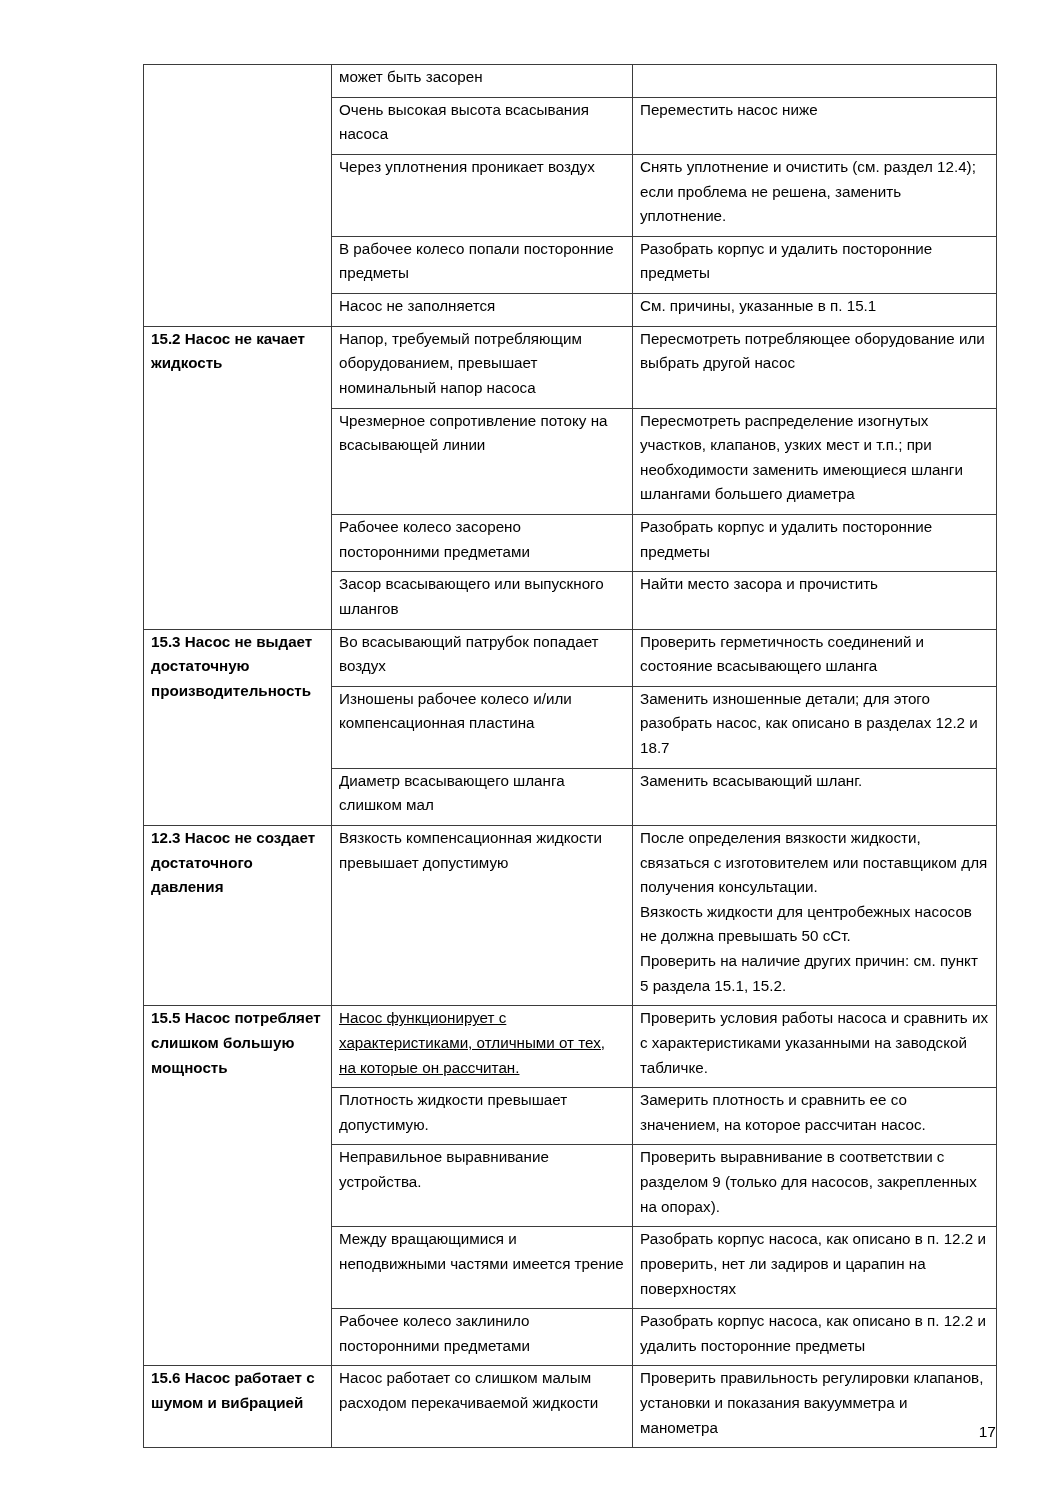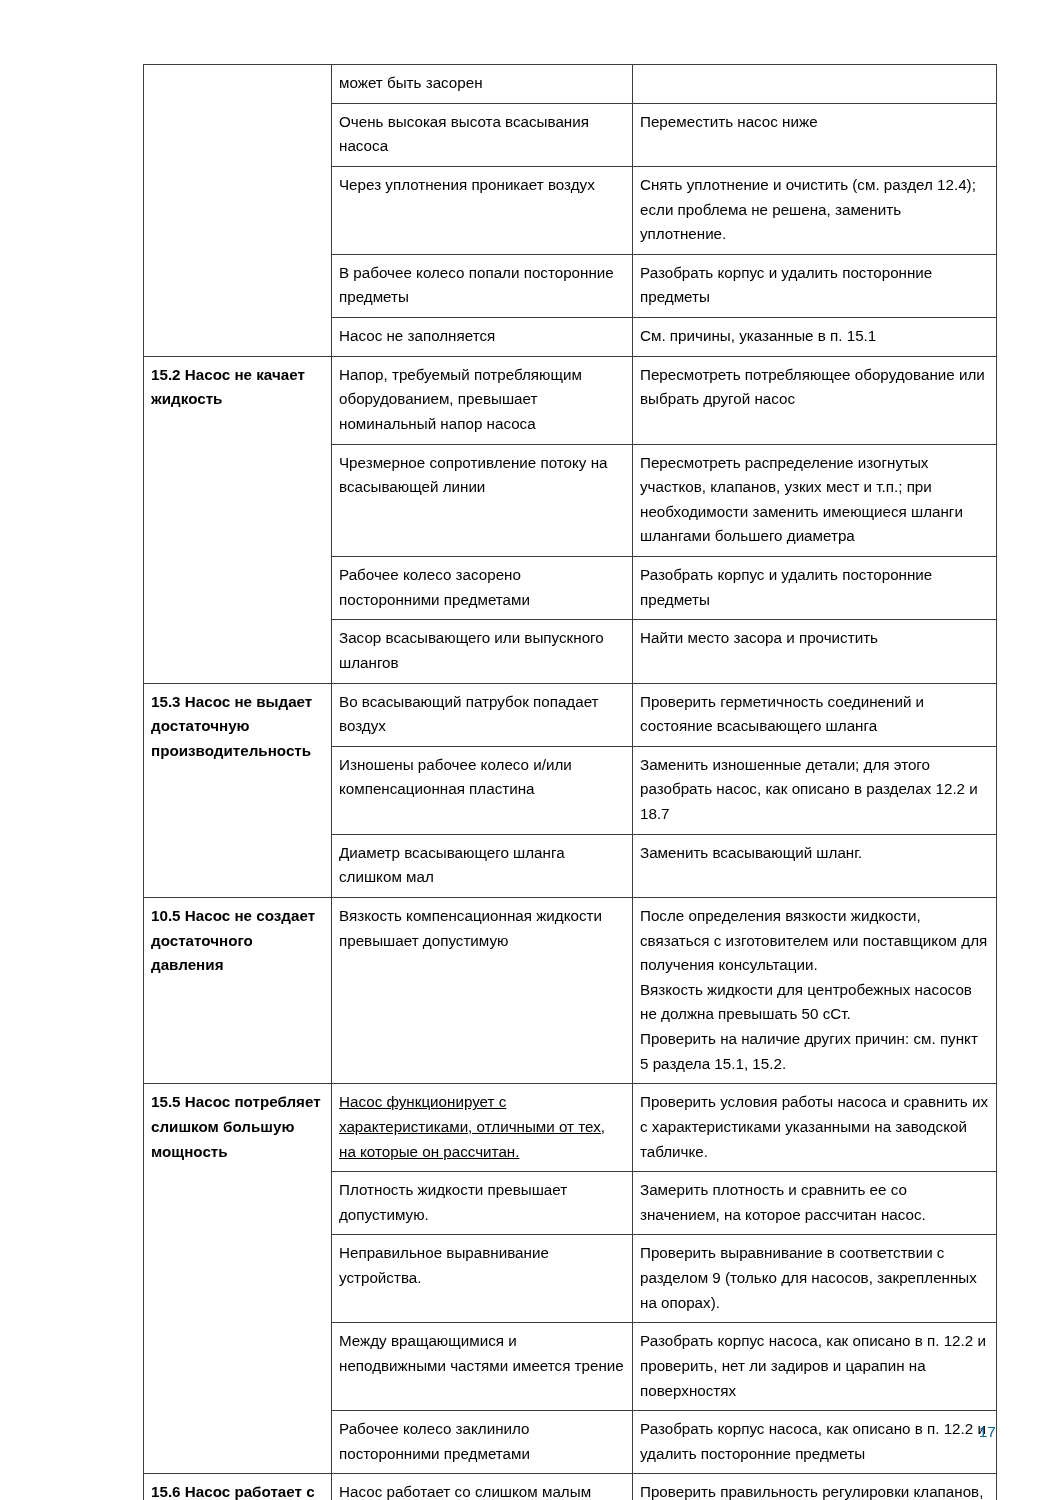--- a/index.html
+++ b/index.html
@@ -35,21 +35,21 @@
 
   table.tbl {
     border-collapse: collapse;
     width: 853px;
     table-layout: fixed;
   }
 
   table.tbl td {
     border: 1px solid #3b3b3b;
     vertical-align: top;
-    padding: 6px 7px 7px 7px;
+    padding: 0 7px 7px 7px;
     font-size: 15.2px;
     line-height: 1.62;
     word-wrap: break-word;
     background: #ffffff;
   }
 
   
   col.c1 { width: 188px; }
   col.c2 { width: 301px; }
   col.c3 { width: 364px; }
@@ -60,21 +60,21 @@
   }
   td.cause { }
   td.remedy { }
 
   .page-number {
     position: absolute;
     right: 66px;
     top: 1424px;
     font-size: 15.5px;
     line-height: 1;
-    color: #0369a1;
+    color: #000000;
   }
 </style>
 </head>
 <body>
 
 <div class="page">
 
   <div class="table-wrap">
     <table class="tbl">
       <colgroup>
@@ -128,21 +128,21 @@
           </tr>
           <tr>
             <td class="cause" style="height: 64px;">Изношены рабочее колесо и/или компенсационная пластина</td>
             <td class="remedy">Заменить изношенные детали; для этого разобрать насос, как описано в разделах 12.2 и 18.7</td>
           </tr>
           <tr>
             <td class="cause" style="height: 42px;">Диаметр всасывающего шланга слишком мал</td>
             <td class="remedy">Заменить всасывающий шланг.</td>
           </tr>
           <tr>
-            <td class="cat">10.5 Насос не создает достаточного давления</td>
+            <td class="cat">12.3 Насос не создает достаточного давления</td>
             <td class="cause" style="height: 134px;">Вязкость компенсационная жидкости превышает допустимую</td>
             <td class="remedy">После определения вязкости жидкости, связаться с изготовителем или поставщиком для получения консультации.<br>Вязкость жидкости для центробежных насосов не должна превышать 50 сСт.<br>Проверить на наличие других причин: см. пункт 5 раздела 15.1, 15.2.</td>
           </tr>
           <tr>
             <td class="cat" rowspan="5">15.5 Насос потребляет слишком большую мощность</td>
             <td class="cause" style="height: 64px; text-decoration: underline;">Насос функционирует с характеристиками, отличными от тех, на которые он рассчитан.</td>
             <td class="remedy">Проверить условия работы насоса и сравнить их с характеристиками указанными на заводской табличке.</td>
           </tr>
           <tr>
             <td class="cause" style="height: 42px;">Плотность жидкости превышает допустимую.</td>

